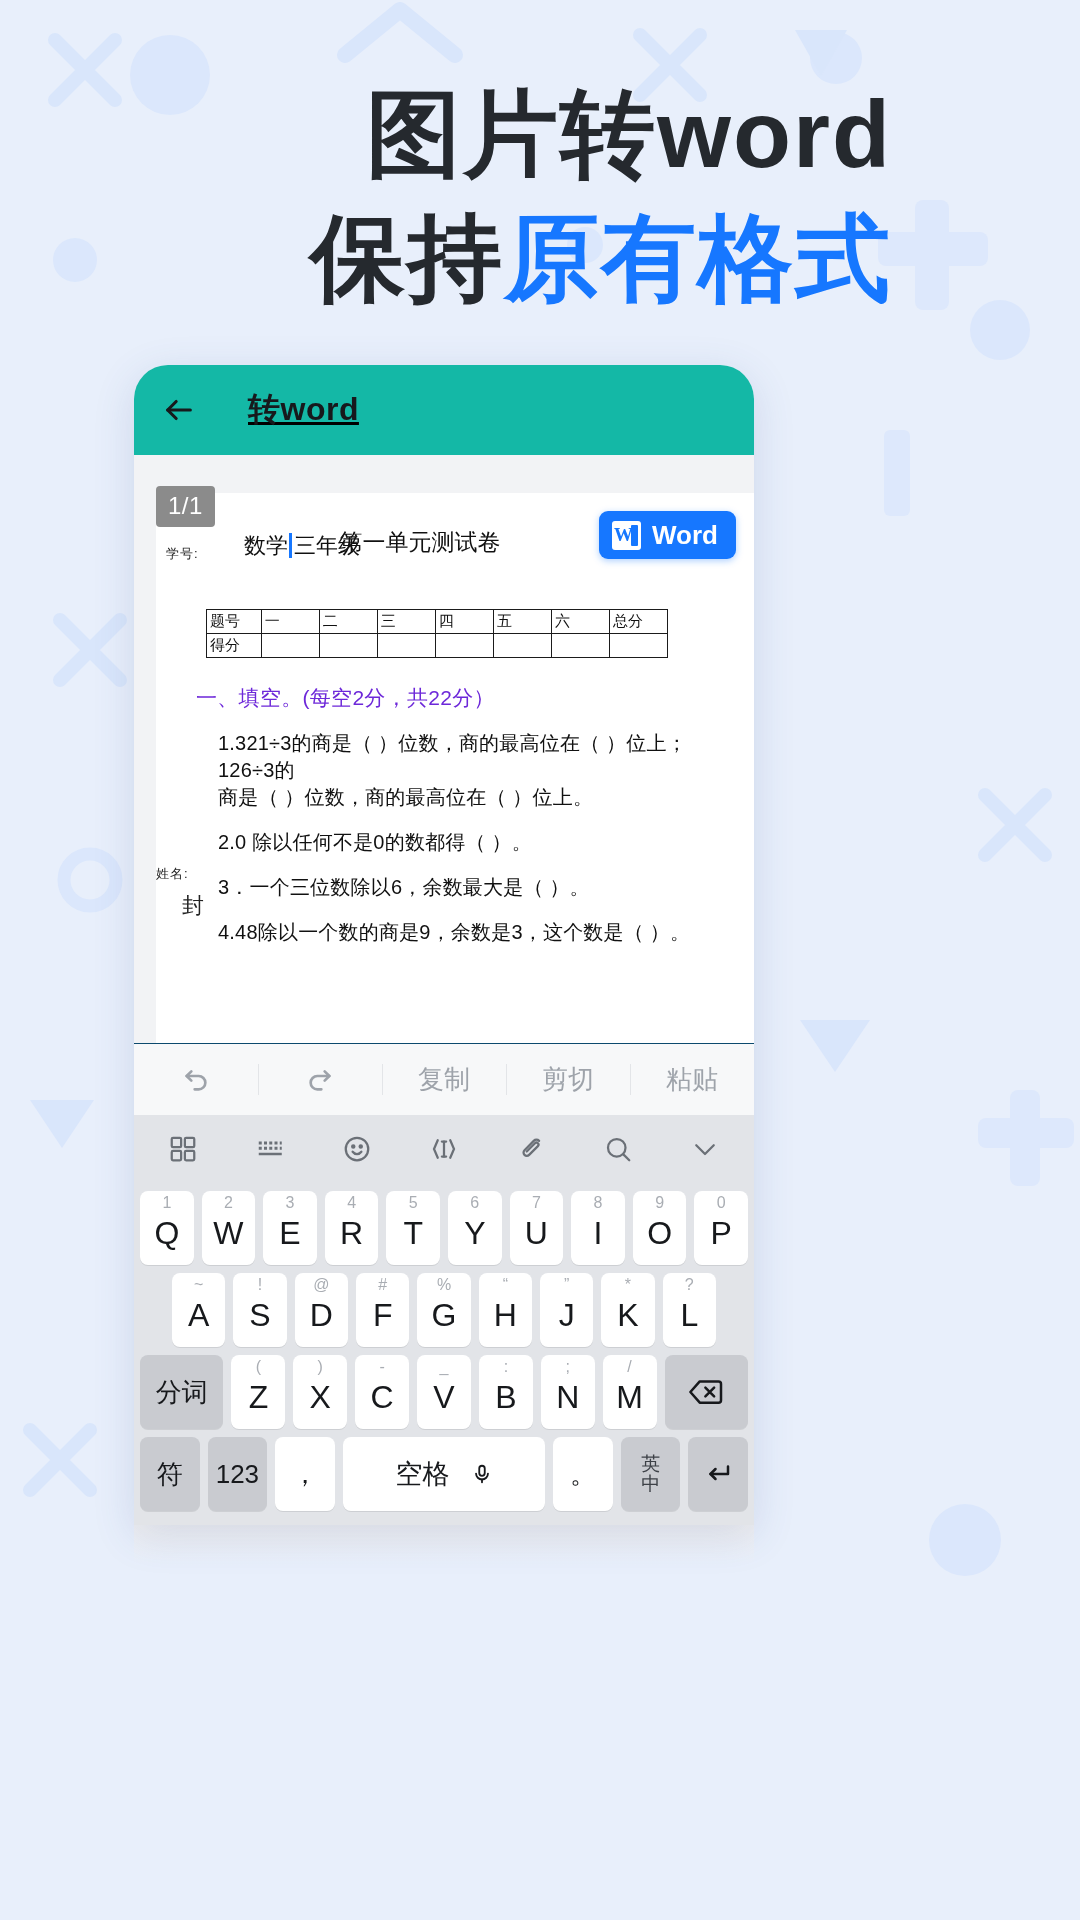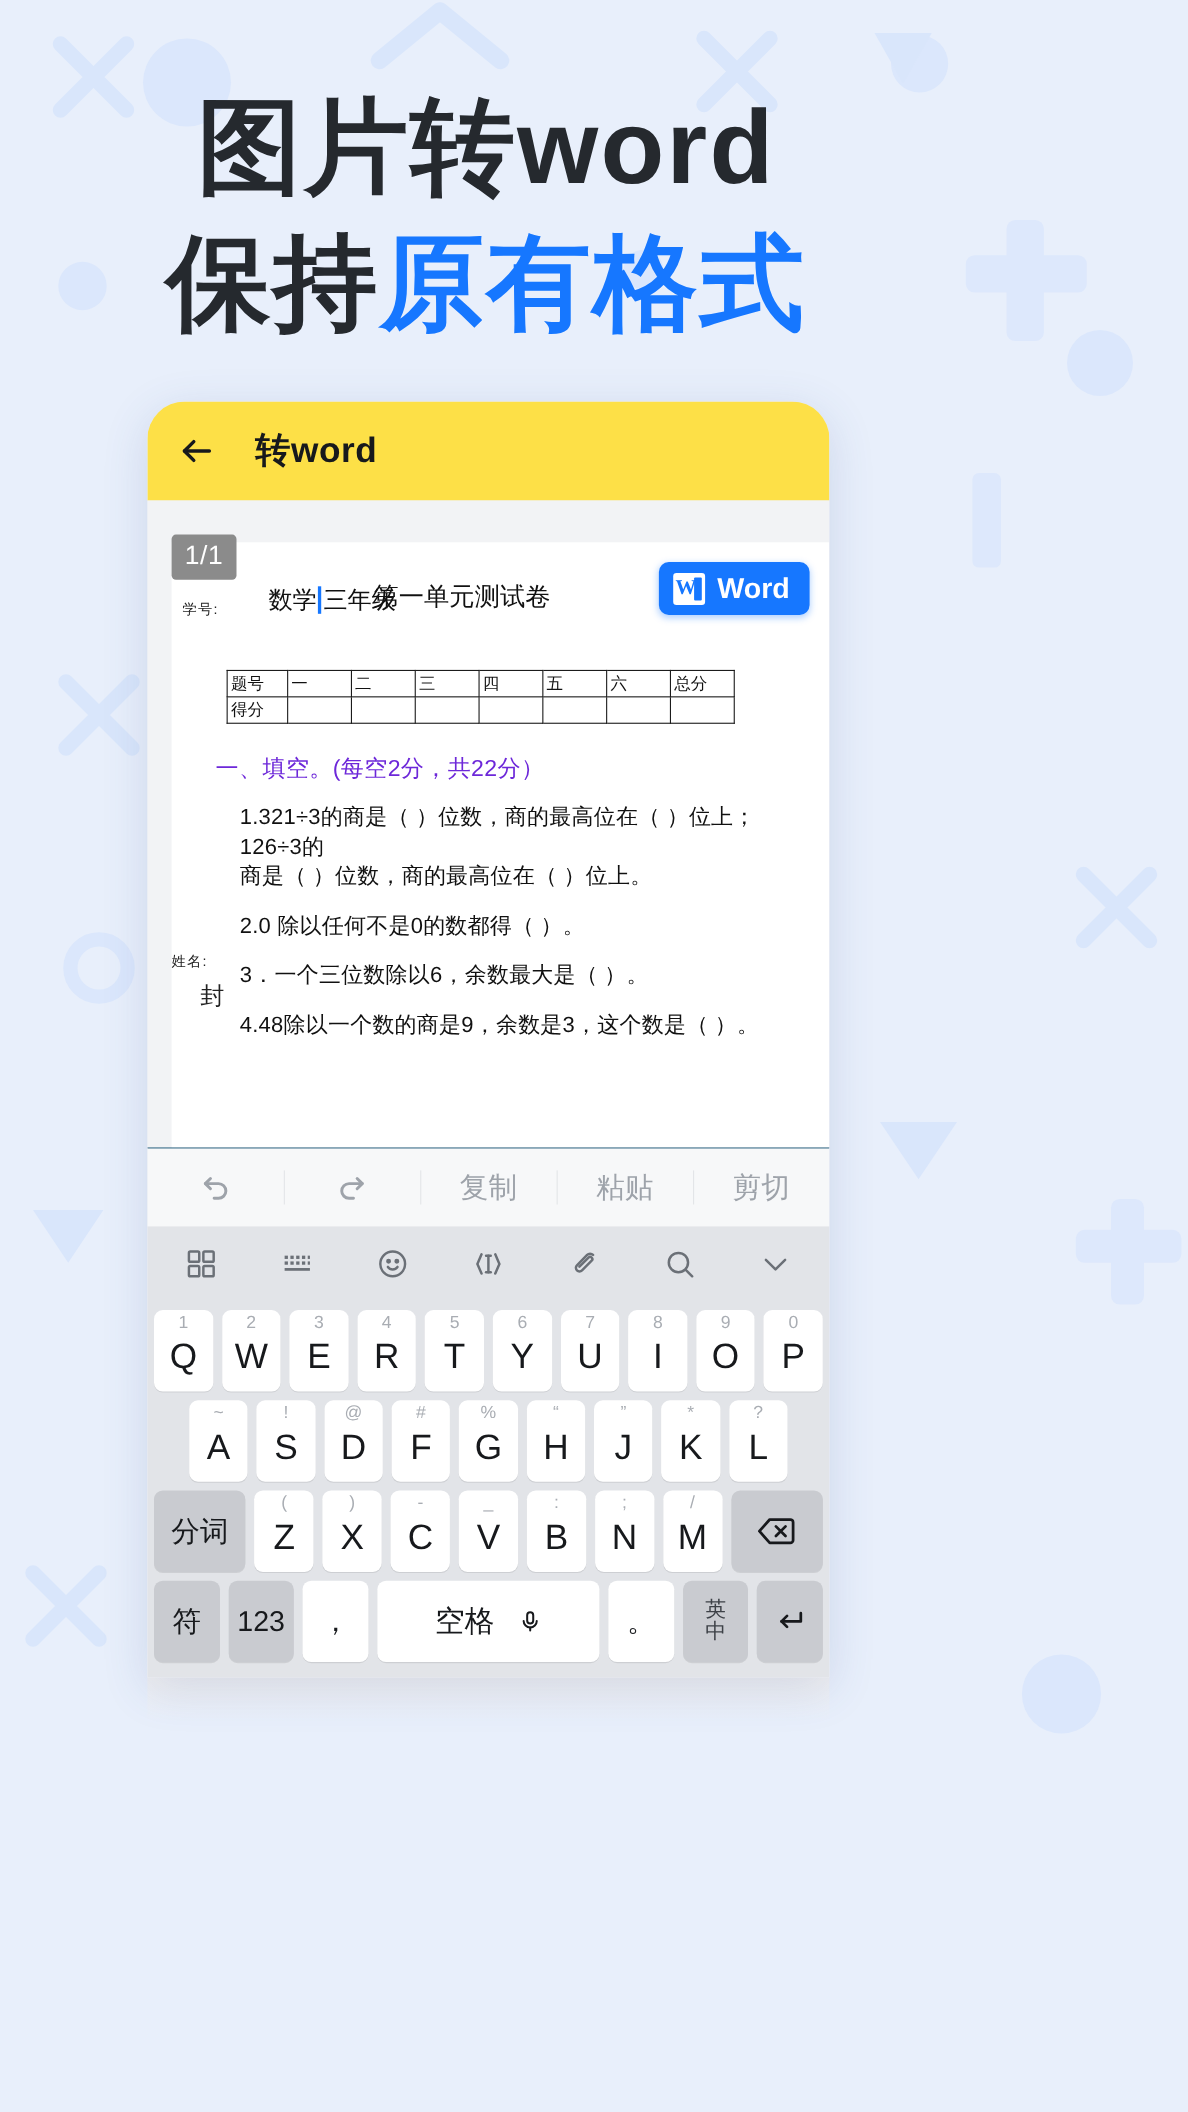--- a/index.html
+++ b/index.html
@@ -9,42 +9,43 @@
     background: #e8effb;
     position: relative;
     overflow: hidden;
   }
 
   
   #bg-decor { position:absolute; inset:0; overflow:hidden; z-index:0; }
 
   
   #headline {
-    position:absolute; top:78px; left:4px; width:876px; z-index:3; text-align:center;
+    position:absolute; top:78px; left:16px; width:876px; z-index:3; text-align:right;
   }
   .hl-line { font-weight:700; letter-spacing:2px; line-height:1.18; }
   .hl1 { font-size:95px; color:#25292e; }
   .hl2 { font-size:95px; color:#25292e; margin-top:12px; }
   .hl-blue { color:#1677ff; }
 
   
   #phone {
     position:absolute; left:134px; top:365px; width:620px; height:1160px;
     background:#f0f0f2;
     border-radius:34px 34px 0 0;
     box-shadow: 0 10px 42px rgba(60,90,150,.16);
     z-index:4; overflow:hidden;
   }
   #phone-inner { position:absolute; inset:0; display:flex; flex-direction:column; }
 
   
   #app-header {
-    height:90px; background:#fde047; flex:0 0 90px;
-    display:flex; align-items:center; padding:0 26px; gap:34px;
+    height:90px; background:#14b8a6; flex:0 0 90px;
+    display:flex; align-items:center; padding:0 26px; gap:50px;
     border-radius:30px 30px 0 0;
+    text-decoration:underline;
   }
   #back-arrow { width:38px; height:38px; display:flex; align-items:center; justify-content:center; }
   #back-arrow svg { width:34px; height:34px; }
   #app-title { font-size:32px; font-weight:700; color:#17191c; letter-spacing:.5px; }
 
   
   #doc-area {
     position:relative; flex:1 1 auto; background:#f2f3f5; overflow:hidden;
   }
   #page-badge {
@@ -275,22 +276,22 @@
             <path d="M8.5 5.5L5 9l3.5 3.5"></path>
       </svg>
     </div>
     <div class="tb-cell">
       <svg viewBox="0 0 24 24" stroke-linecap="round" stroke-linejoin="round">
         <path d="M19 9h-9a5 5 0 0 0 0 10h3"></path>
             <path d="M15.5 5.5L19 9l-3.5 3.5"></path>
       </svg>
     </div>
     <div class="tb-cell">复制</div>
+    <div class="tb-cell">剪切</div>
     <div class="tb-cell">粘贴</div>
-    <div class="tb-cell">剪切</div>
   </div>
 
   <div id="keyboard">
 
     <div id="kb-tools">
       <div class="kb-ic">
         <svg viewBox="0 0 24 24">
               <rect x="3" y="3" width="7.5" height="7.5" rx="1"></rect>
               <rect x="13.5" y="3" width="7.5" height="7.5" rx="1"></rect>
               <rect x="3" y="13.5" width="7.5" height="7.5" rx="1"></rect>

